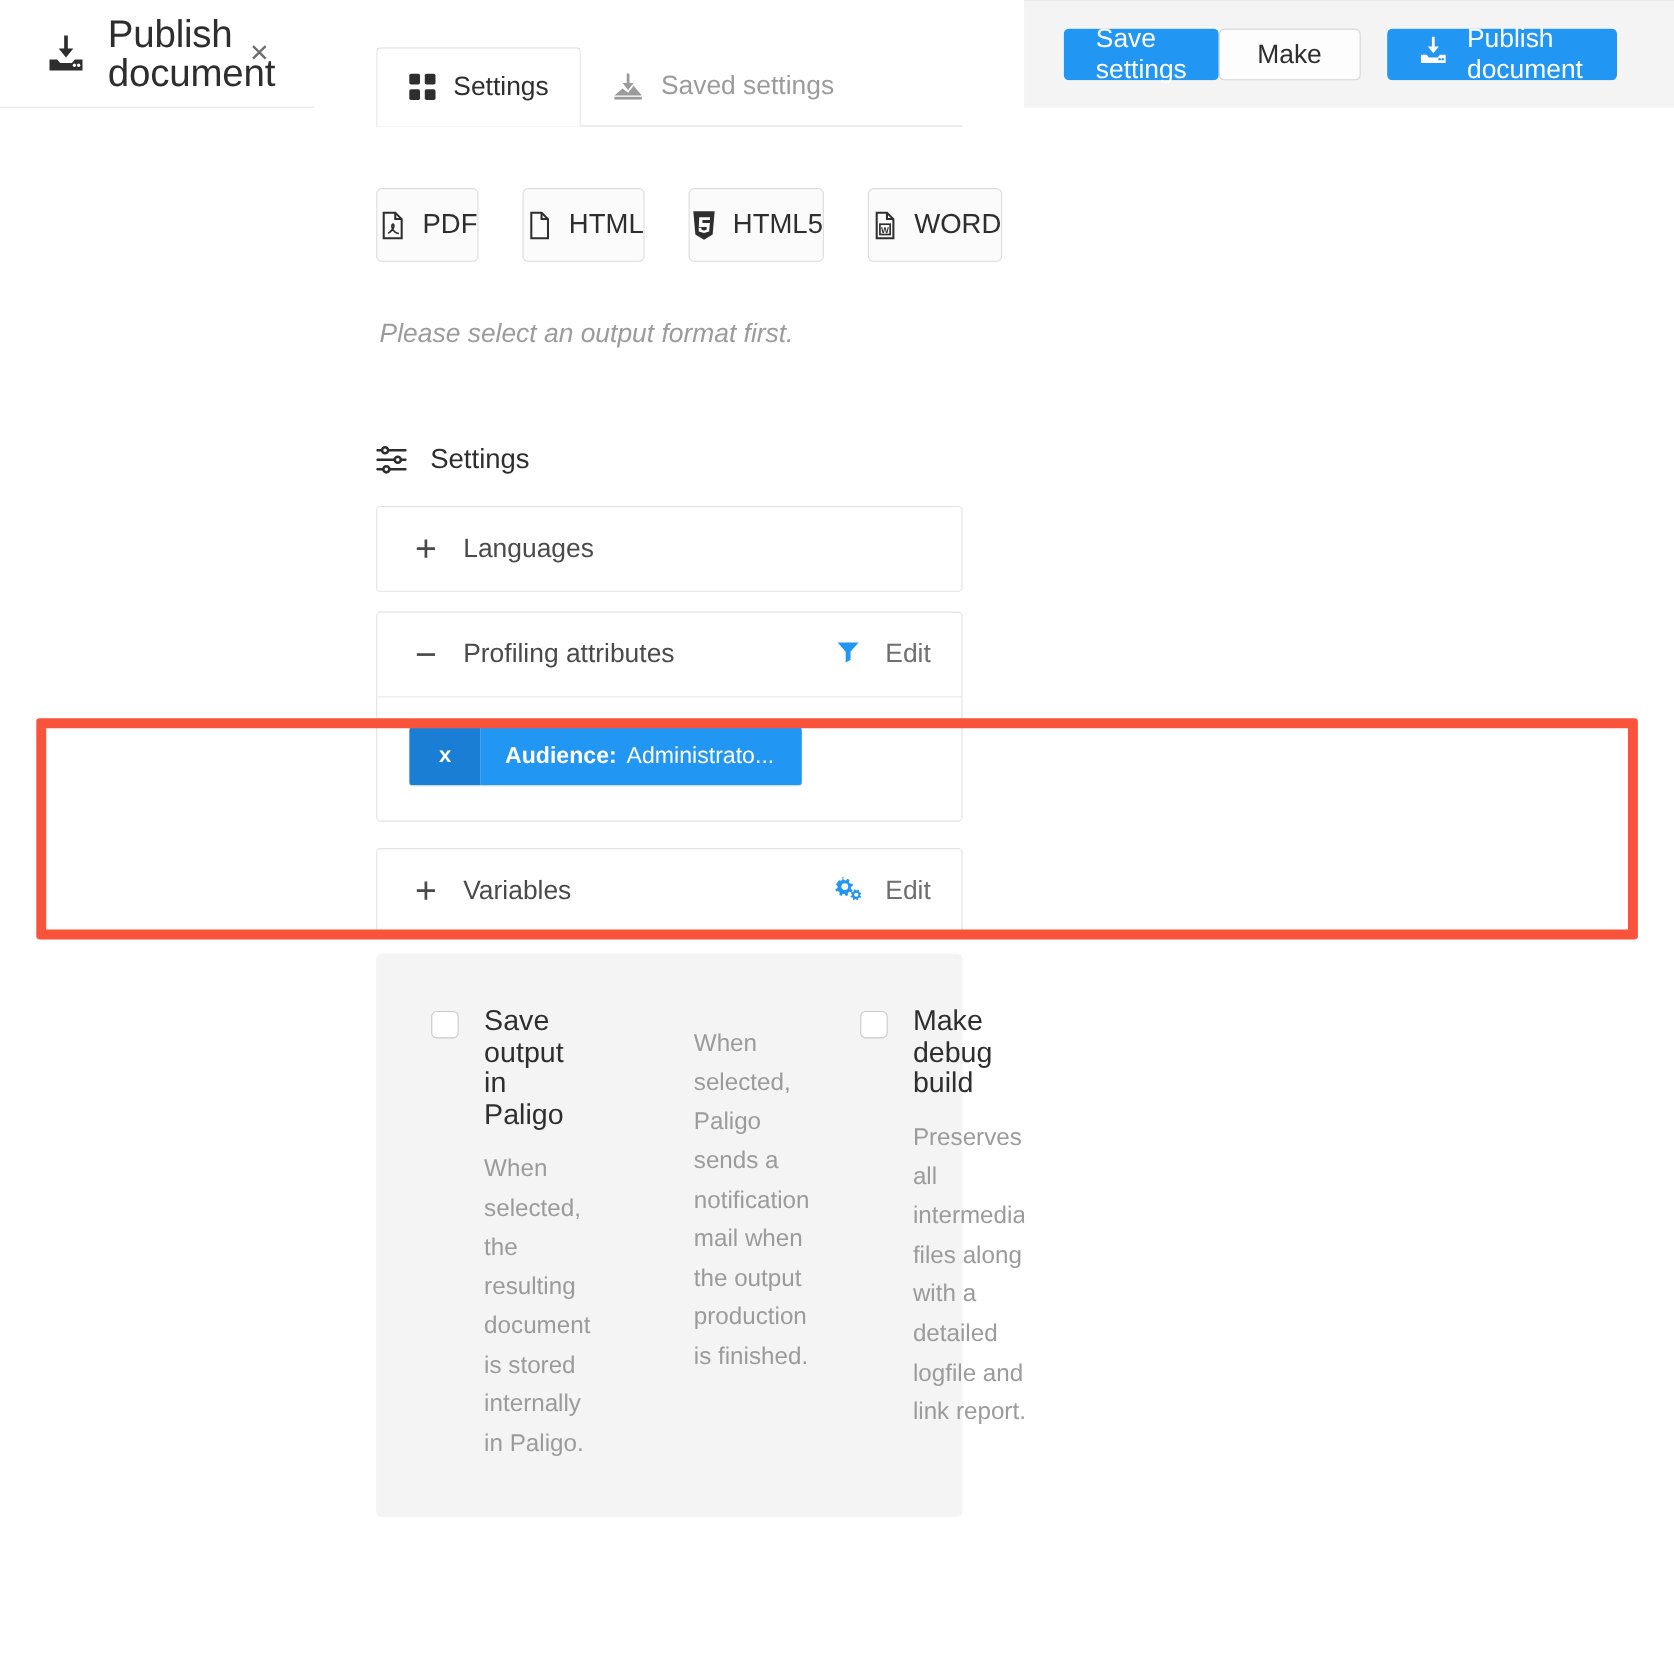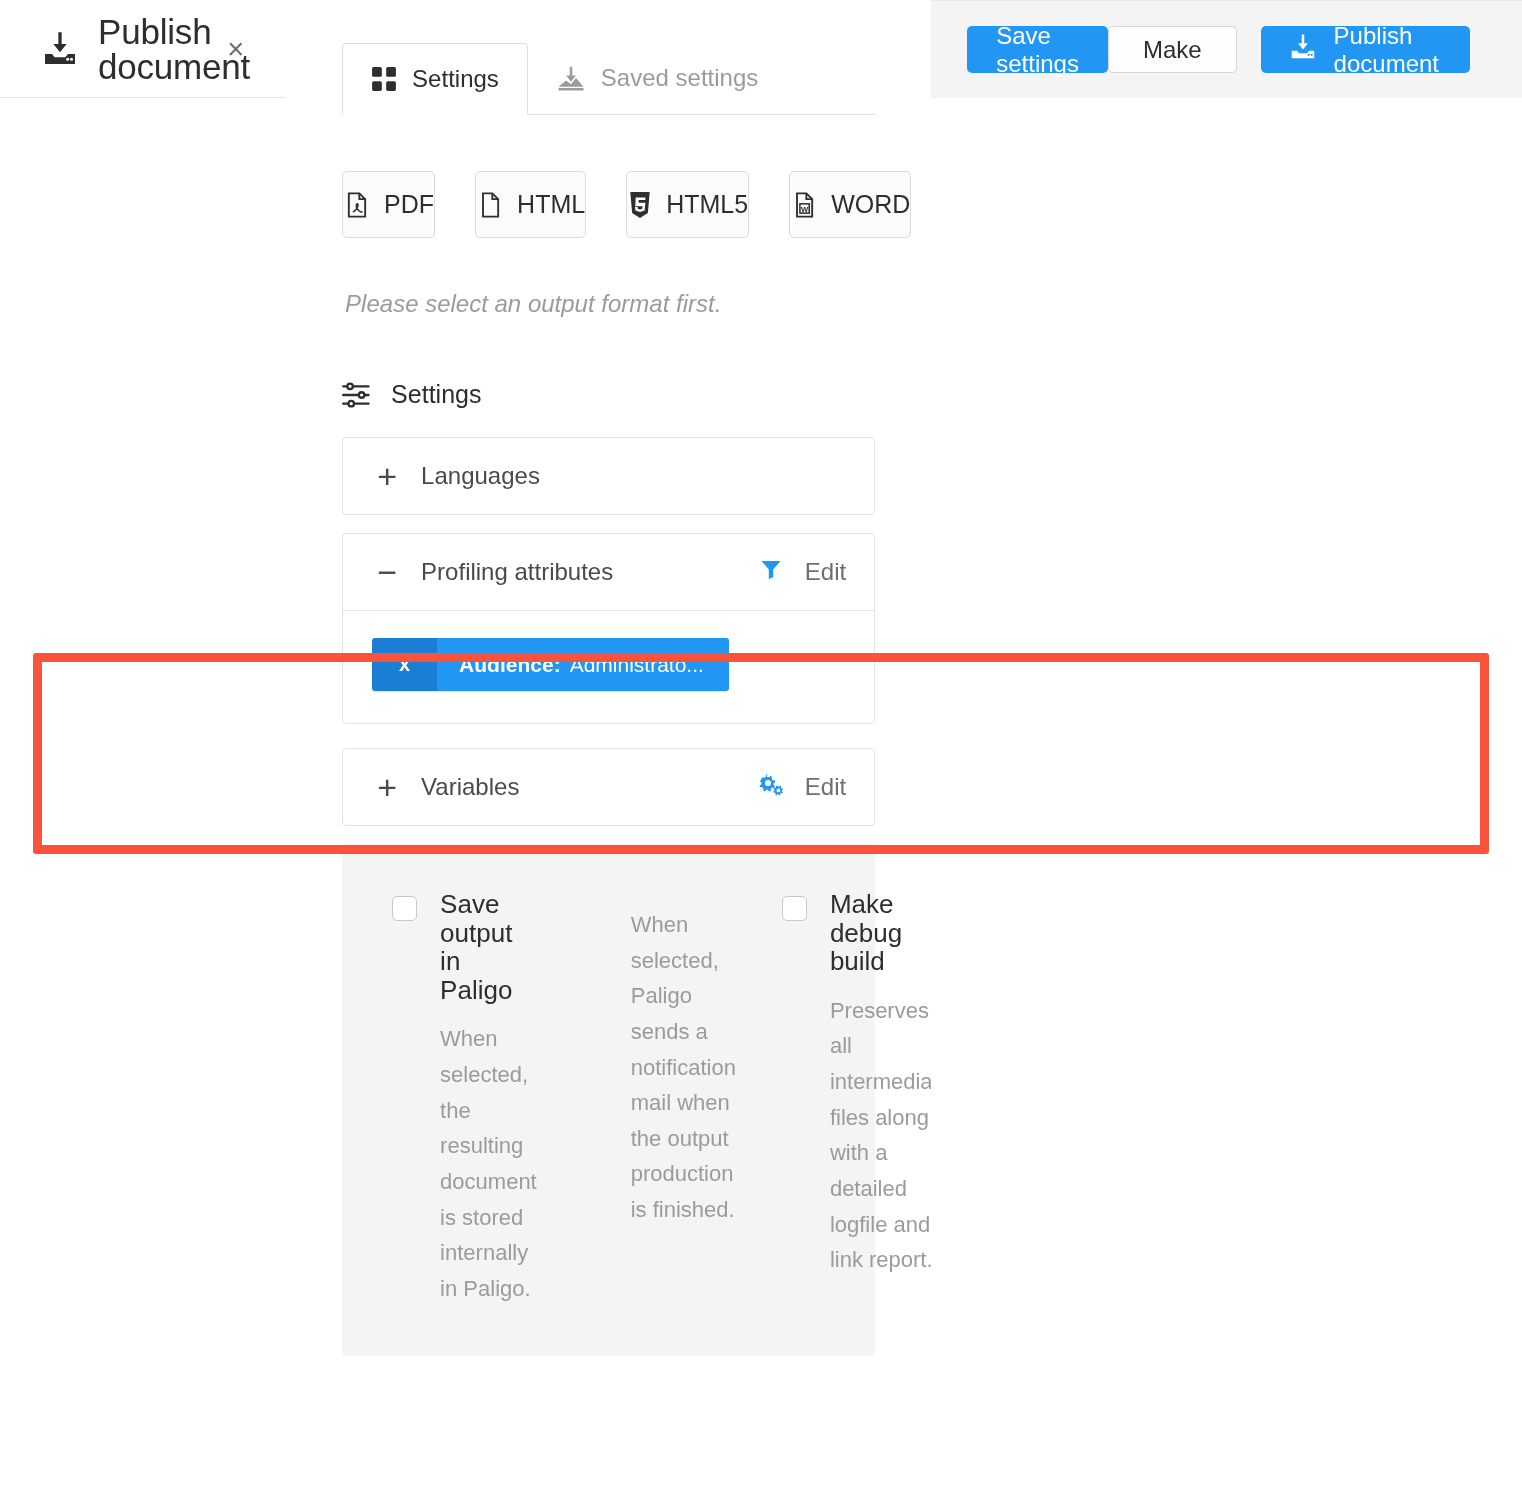--- a/index.html
+++ b/index.html
@@ -87,21 +87,21 @@
     display: flex; align-items: center; justify-content: center;
     gap: 13px;
     font-size: 25px; color: #2e2e2e;
     cursor: pointer;
   }
   .fmt-btn svg { display:block; }
 
   .hint {
     font-style: italic; font-size: 24px;
     color: #9b9b9b;
-    margin: 0 0 62px 3px;
+    margin: 0 0 85px 3px;
   }
 
   
   .sec-head {
     display: flex; align-items: center; gap: 19px;
     margin-bottom: 28px;
   }
   .sec-head .lbl { font-size: 25px; color: #2e2e2e; }
   .sec-head svg { display:block; }
 

